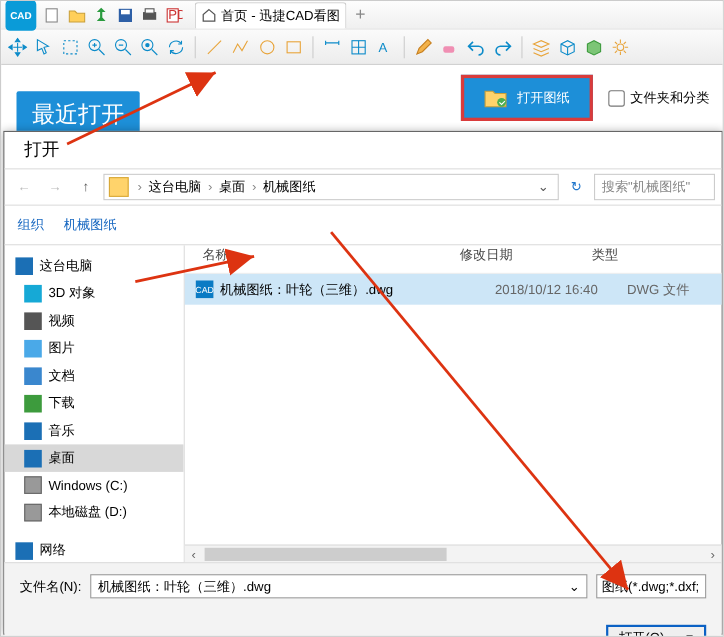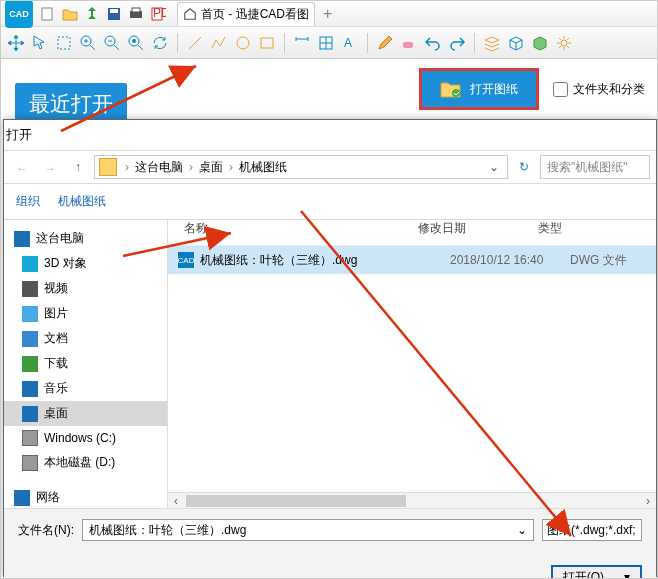--- a/index.html
+++ b/index.html
@@ -12,21 +12,21 @@
 .tab-plus{padding:0 8px;color:#888;font-size:16px}
 .toolbar{height:32px;background:linear-gradient(#fbfbfb,#ececec);display:flex;align-items:center;padding:0 6px;border-bottom:1px solid #ccc;gap:6px}
 .tool{width:18px;height:18px;display:inline-block}
 .sep{width:1px;height:20px;background:#ccc;margin:0 2px}
 .content-top{height:60px;display:flex;align-items:center;justify-content:flex-end;padding-right:12px;gap:14px;position:relative}
 .recent-btn{position:absolute;left:14px;top:24px;background:#1d8fd8;color:#fff;padding:7px 14px;font-size:21px;border-radius:2px 2px 0 0}
 .open-btn{background:#1d8fd8;color:#fff;display:flex;align-items:center;gap:8px;padding:8px 18px;font-size:18px;border:3px solid #d93b3b}
 .chk{display:flex;align-items:center;gap:5px;font-size:16px}
 .chk input{width:15px;height:15px}
 .dialog{position:absolute;left:2px;top:118px;width:654px;height:458px;background:#fff;border:1px solid #666;box-shadow:0 0 8px rgba(0,0,0,.3)}
-.dlg-title{padding:6px 2px;font-size:13px}
+.dlg-title{padding:6px 18px;font-size:16px}
 .dlg-nav{height:34px;border-top:1px solid #ddd;border-bottom:1px solid #ddd;display:flex;align-items:center;padding:0 6px;gap:4px}
 .nav-btn{width:24px;height:24px;display:flex;align-items:center;justify-content:center;color:#555}
 .nav-btn.disabled{color:#bbb}
 .path-box{flex:1;height:24px;border:1px solid #ccc;display:flex;align-items:center;padding:0 4px;background:#fff}
 .path-fold{width:18px;height:18px;background:#ffd36b;border:1px solid #d8a93a;margin-right:6px}
 .crumb{padding:0 4px}
 .crumb-sep{color:#888;padding:0 2px}
 .path-drop{width:18px;text-align:center;color:#555}
 .refresh{width:24px;height:24px;display:flex;align-items:center;justify-content:center;color:#2277cc}
 .search-box{width:110px;height:24px;border:1px solid #ccc;padding:0 6px;color:#888;display:flex;align-items:center}

